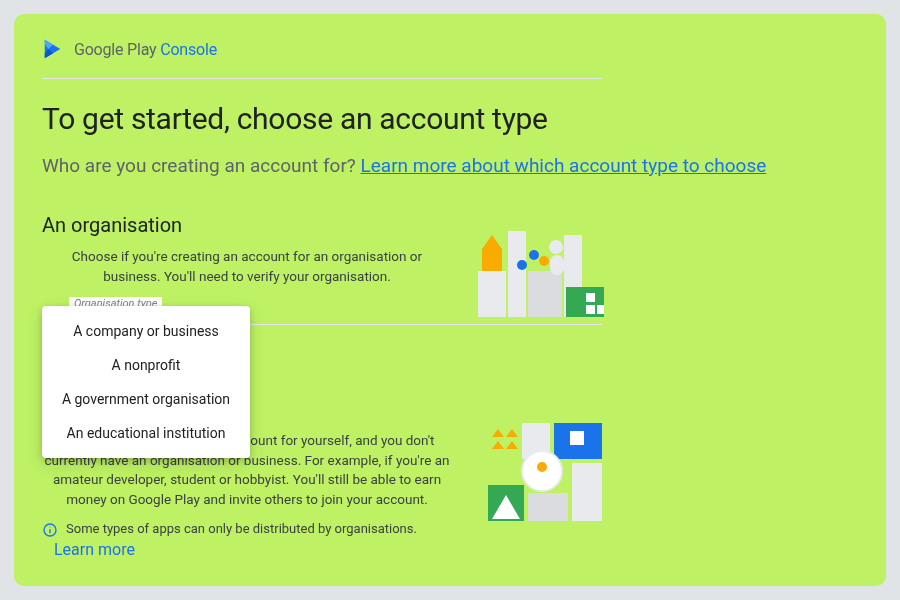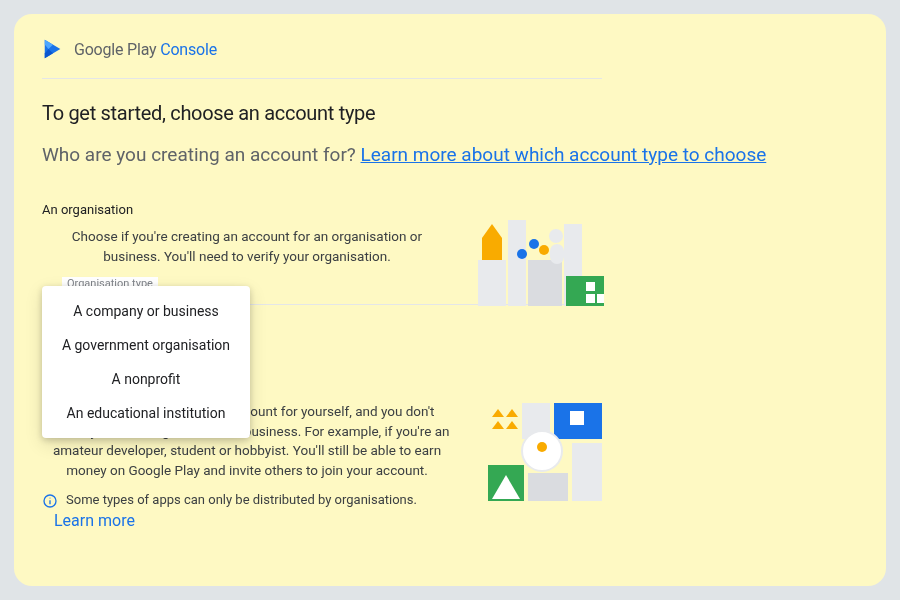--- a/index.html
+++ b/index.html
@@ -5,22 +5,22 @@
     * { box-sizing: border-box; margin: 0; padding: 0; }
     body {
       font-family: 'Google Sans', Roboto, Arial, sans-serif;
       background: #e0e4e7;
       width: 900px;
       height: 600px;
       overflow: hidden;
       padding: 14px;
     }
     .card {
-      background: #fef9c3;
-      border-radius: 18px;
+      background: #bef264;
+      border-radius: 10px;
       height: 100%;
       padding: 24px 28px;
       overflow: hidden;
       position: relative;
     }
     .logo-row {
       display: flex;
       align-items: center;
       gap: 10px;
       margin-bottom: 18px;
@@ -35,21 +35,21 @@
       letter-spacing: -0.2px;
     }
     .logo-text .blue { color: #1a73e8; }
     .divider {
       border: none;
       border-top: 1px solid #e4e6e8;
       margin: 0 0 22px 0;
       width: 560px;
     }
     .page-title {
-      font-size: 20px;
+      font-size: 30px;
       font-weight: 400;
       color: #202124;
       margin-bottom: 18px;
       letter-spacing: -0.3px;
     }
     .subtitle-row {
       font-size: 19px;
       color: #5f6368;
       margin-bottom: 36px;
     }
@@ -61,21 +61,21 @@
       position: relative;
       width: 560px;
       padding-bottom: 26px;
       border-bottom: 1px solid #e4e6e8;
       margin-bottom: 36px;
     }
     .section:last-of-type {
       border-bottom: none;
     }
     .section-title {
-      font-size: 13px;
+      font-size: 20px;
       color: #202124;
       font-weight: 400;
       margin-bottom: 10px;
     }
     .section-desc {
       font-size: 13.5px;
       color: #3c4043;
       line-height: 1.45;
       max-width: 410px;
       margin-bottom: 12px;
@@ -103,26 +103,27 @@
       margin-left: 12px;
       margin-top: 2px;
     }
     .dropdown-wrap {
       position: relative;
       margin-top: 2px;
     }
     .dropdown-label {
       position: absolute;
       top: -1px;
-      left: 20px;
+      left: 27px;
       background: #fff;
       padding: 0 5px;
       font-size: 11px;
       color: #80848a;
       z-index: 5;
+      font-style: italic;
     }
     .dropdown-menu {
       position: absolute;
       top: 8px;
       left: 0;
       width: 208px;
       background: #fff;
       border-radius: 4px;
       box-shadow: 0 2px 6px rgba(0,0,0,0.18), 0 6px 18px rgba(0,0,0,0.12);
       padding: 8px 0;
@@ -177,22 +178,22 @@
   </p>
 
   <div class="section">
     <h2 class="section-title">An organisation</h2>
     <p class="section-desc">Choose if you're creating an account for an organisation or business. You'll need to verify your organisation.</p>
 
     <div class="dropdown-wrap">
       <span class="dropdown-label">Organisation type</span>
       <div class="dropdown-menu">
         <div class="dropdown-item">A company or business</div>
+        <div class="dropdown-item">A nonprofit</div>
         <div class="dropdown-item">A government organisation</div>
-        <div class="dropdown-item">A nonprofit</div>
         <div class="dropdown-item">An educational institution</div>
       </div>
     </div>
 
     <span class="illus">
       <svg viewBox="0 0 134 94">
         <polygon points="4,18 14,4 24,18" fill="#f9ab00"></polygon>
         <rect x="4" y="18" width="20" height="22" fill="#f9ab00"></rect>
         <rect x="0" y="40" width="28" height="46" fill="#e8eaed"></rect>
         <rect x="30" y="0" width="18" height="86" fill="#e8eaed"></rect>

